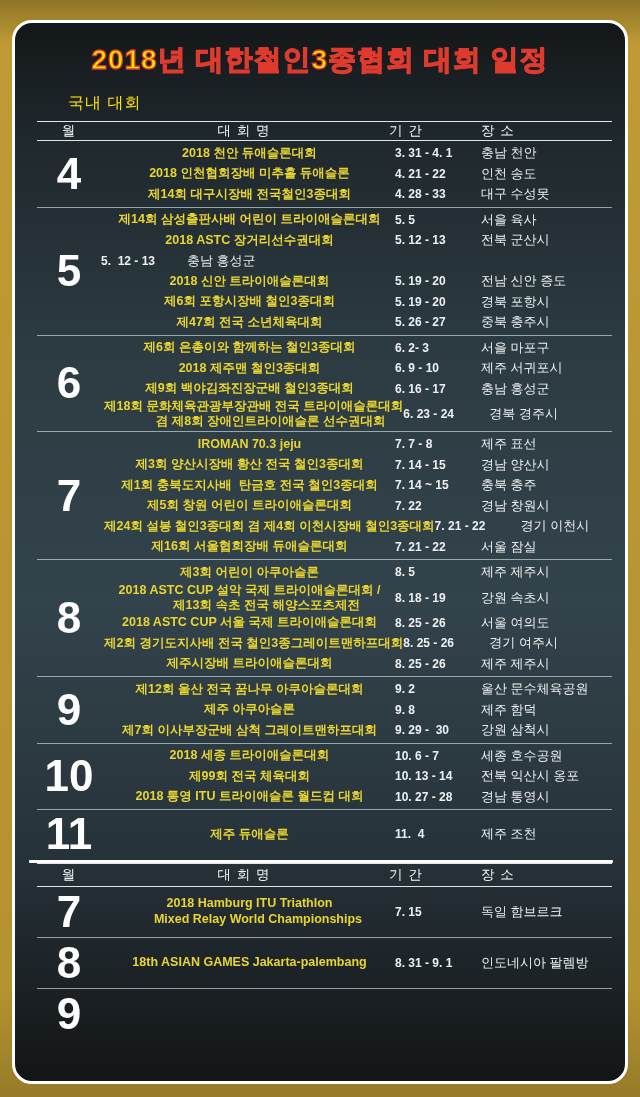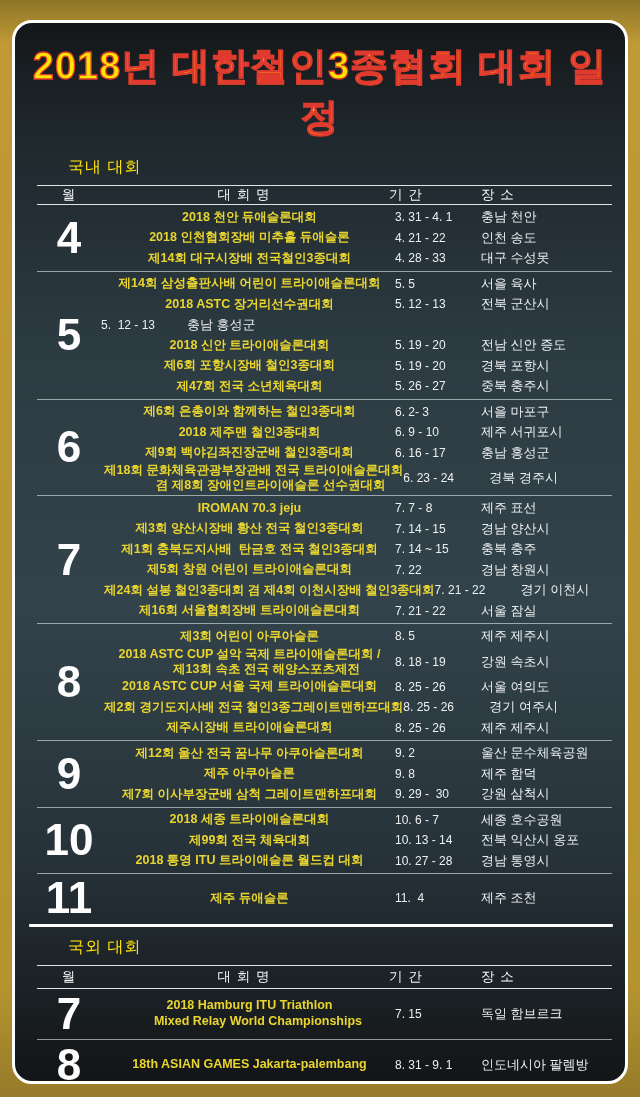--- a/index.html
+++ b/index.html
@@ -9,21 +9,21 @@
     font-family:"Liberation Sans",sans-serif;
   }
   .panel{
     position:absolute;top:20px;left:12px;right:12px;bottom:13px;
     border:3px solid #ffffff;border-radius:20px;
     background:linear-gradient(180deg,#141719 0%,#1e272c 10%,#2d3c43 32%,#33434b 55%,#27333a 78%,#131517 100%);
     overflow:hidden;
   }
   .page-title{
     margin-top:18px;text-align:center;
-    font-size:38px;font-weight:bold;color:#ffe400;letter-spacing:1px;
+    font-size:28px;font-weight:bold;color:#ffe400;letter-spacing:1px;
     -webkit-text-stroke:1.3px #e03a2e;
   }
   .section-heading{
     margin:14px 0 7px 53px;
     font-size:16px;font-weight:normal;color:#ffe10a;letter-spacing:1px;
   }
   .section-heading.intl-h{margin-top:10px;}
   .table{margin-left:22px;width:575px;}
   .thead{
     display:flex;align-items:center;height:18px;
@@ -42,21 +42,21 @@
     color:#fdfdfd;font-size:44px;font-weight:bold;line-height:1;
   }
   .rows{flex:1 1 auto;display:flex;flex-direction:column;justify-content:center;min-width:0;}
   .row{display:flex;align-items:center;min-height:20.5px;}
   .row .c-name{
     flex:0 0 auto;box-sizing:border-box;min-width:294px;padding-left:3px;
     color:#e9d530;font-weight:bold;font-size:12.5px;line-height:1.2;white-space:pre;text-align:center;
   }
   .row .c-period{
     flex:0 0 auto;box-sizing:border-box;min-width:86px;
-    color:#edf0f1;font-weight:normal;font-size:12px;white-space:pre;
+    color:#edf0f1;font-weight:bold;font-size:12px;white-space:pre;
   }
   .row .c-place{flex:0 0 auto;color:#edf0f1;font-size:13px;white-space:pre;}
   .name-line2{display:block;margin-left:17px;}
   .table.domestic .name-line2{padding-left:17px;}
   .table.domestic .group:last-child .row{min-height:36px;}
   .table.intl .row{min-height:42px;}
   .table.intl .group{padding:3px 0;}
   .table.intl .row .c-name{line-height:1.25;}
   .divider-thick{height:3px;background:#ffffff;margin:2px 12px 0 14px;border-radius:1px;}
 </style>
@@ -176,21 +176,21 @@
               <div class="c-name"><span class="name-line1">제5회 창원 어린이 트라이애슬론대회</span></div>
               <div class="c-period">7. 22</div>
               <div class="c-place">경남 창원시</div>
             </div>
             <div class="row">
               <div class="c-name"><span class="name-line1">제24회 설봉 철인3종대회 겸 제4회 이천시장배 철인3종대회</span></div>
               <div class="c-period">7. 21 - 22</div>
               <div class="c-place">경기 이천시</div>
             </div>
             <div class="row">
-              <div class="c-name"><span class="name-line1">제16회 서울협회장배 트라이애슬론대회</span></div>
+              <div class="c-name"><span class="name-line1">제16회 서울협회장배 듀애슬론대회</span></div>
               <div class="c-period">7. 21 - 22</div>
               <div class="c-place">서울 잠실</div>
             </div>
           </div>
         </div>
         <div class="group">
           <div class="month-num">8</div>
           <div class="rows">
             <div class="row">
               <div class="c-name"><span class="name-line1">제3회 어린이 아쿠아슬론</span></div>
@@ -267,21 +267,20 @@
               <div class="c-period">11.  4</div>
               <div class="c-place">제주 조천</div>
             </div>
           </div>
         </div>
       </div>
     <div class="divider-thick"></div>
   </div>
 
   <div class="section">
-    <div class="section-heading intl-h">국외 대회</div>
     <div class="table intl">
         <div class="thead">
           <div class="h-month">월</div>
           <div class="h-name">대 회 명</div>
           <div class="h-period">기 간</div>
           <div class="h-place">장 소</div>
         </div>
         <div class="group">
           <div class="month-num">7</div>
           <div class="rows">

